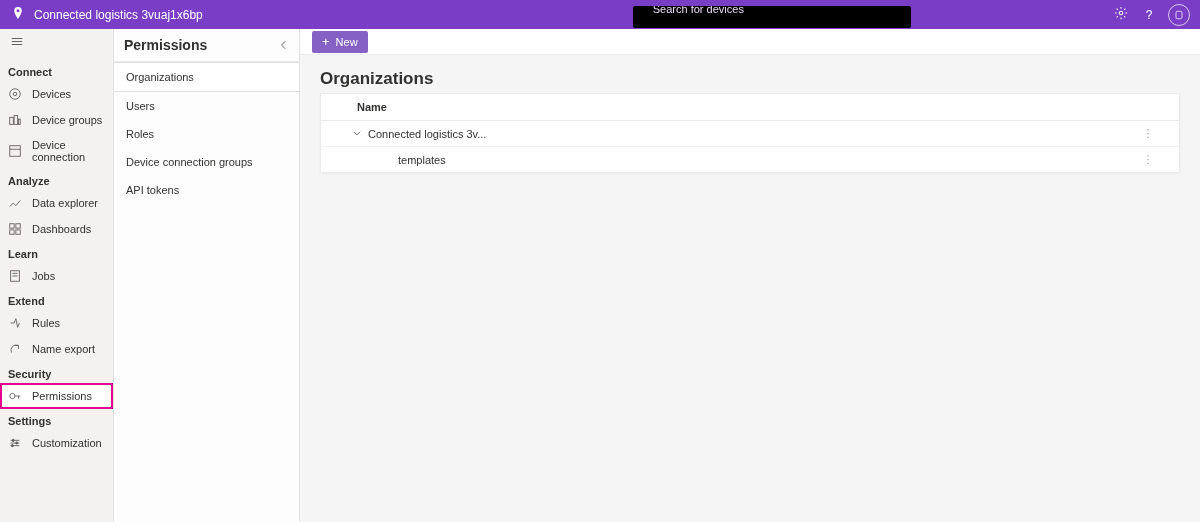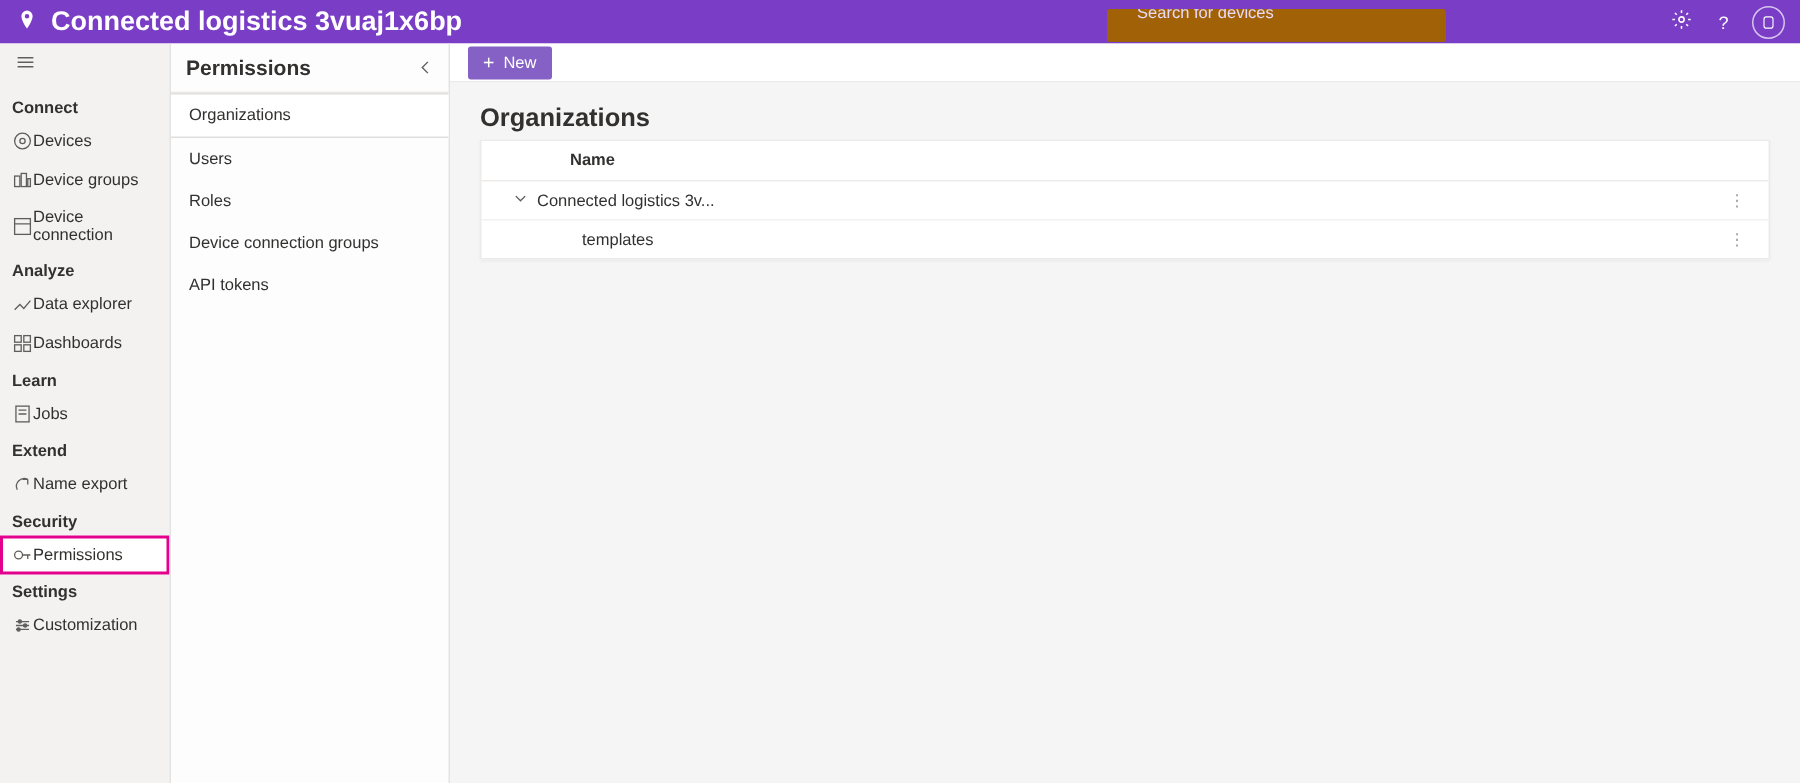--- a/index.html
+++ b/index.html
@@ -1,56 +1,56 @@
 <!DOCTYPE html>
 <html><head>
   <meta charset="utf-8">
   <style>
     * { box-sizing: border-box; margin: 0; padding: 0; }
     body { font-family: 'Segoe UI', Tahoma, sans-serif; font-size: 12px; width: 1200px; height: 522px; overflow: hidden; background: #f5f5f5; }
     .topbar { height: 29px; background: #7a3dc6; display: flex; align-items: center; color: #fff; padding: 0 10px; }
     .topbar .pin { width: 16px; text-align:center; }
-    .topbar .title { font-size: 18px; font-weight: 700; margin-left: 8px; }
+    .topbar .title { font-size: 12px; font-weight: 400; margin-left: 8px; }
     .topbar .search-wrap { flex: 0 0 250px; margin-left: 430px; }
-    .topbar .search-wrap input { width: 226px; height: 22px; background: #a16207; border: none; color: #fff; padding: 0 10px 16px 20px; font-size: 11px; border-radius: 2px; }
+    .topbar .search-wrap input { width: 278px; height: 22px; background: #000000; border: none; color: #fff; padding: 0 10px 16px 20px; font-size: 11px; border-radius: 2px; }
     .topbar .search-wrap input::placeholder { color: #e9dbf8; }
     .topbar .spacer { flex: 1; }
     .topbar .ticon { width: 22px; text-align:center; margin-left:6px; cursor:pointer;}
     .topbar .avatar { width:22px;height:22px;border:1px solid rgba(255,255,255,.7);border-radius:50%;display:flex;align-items:center;justify-content:center;margin-left:8px;}
 
     .layout { display: flex; height: calc(100% - 29px); }
     .sidebar { width: 114px; background: #f4f2f0; border-right: 1px solid #e3e3e3; padding-top: 4px; overflow:hidden;}
     .sidebar .hamb { padding: 4px 10px 8px; }
     .side-sec { padding: 6px 8px 3px; font-size: 11px; font-weight: 600; color: #323130; }
-    .side-item { display: flex; align-items: center; padding: 6px 8px; font-size: 11px; color: #323130; cursor:pointer; }
+    .side-item { display: flex; align-items: center; padding: 6px 8px; font-size: 11px; color: #323130; cursor:pointer; gap:10px;}
     .side-item.highlight { background:#fff; outline: 2px solid #e3008c; outline-offset:-2px;}
     .sicon { width:14px; display:inline-flex; align-items:center; justify-content:center; color:#605e5c;}
     .sicon svg{width:14px;height:14px;}
 
     .panel2 { width: 186px; background: #fdfdfd; border-right: 1px solid #e3e3e3; }
     .p2-head { display:flex; align-items:center; justify-content:space-between; padding: 8px 10px; font-size: 14px; font-weight:600; color:#323130; border-bottom: 1px solid #edebe9;}
     .p2-head .chevl { cursor:pointer; color:#605e5c;}
     .p2-item { padding: 8px 12px; font-size: 11px; color:#323130; cursor:pointer;}
     .p2-item.active { background:#fff; border-bottom: 1px solid #e1dfdd; border-top:1px solid #e1dfdd;}
 
     .main { flex:1; display:flex; flex-direction:column; }
     .cmdbar { height: 26px; background:#fff; border-bottom:1px solid #edebe9; display:flex; align-items:center; padding: 0 12px;}
     .btn-new { background:#8661c5; color:#fff; border:none; height:22px; padding:0 10px; display:flex; align-items:center; gap:6px; font-size:11px; cursor:pointer; border-radius:2px;}
     .btn-new span.ic { font-size:13px; line-height:1;}
     .content { padding: 14px 20px; overflow:auto;}
     .ptitle { font-size: 17px; font-weight:600; color:#323130; margin-bottom: 4px;}
     .pdesc { font-size: 11px; color:#605e5c; margin-bottom: 12px;}
     .pdesc a{ color:#6264a7; text-decoration:none; }
     .extarr { font-size:10px; display:inline-block;}
     .table { background:#fff; border: 1px solid #edebe9; box-shadow: 0 1px 2px rgba(0,0,0,.05);}
-    .table-head { display:flex; padding: 7px 0; border-bottom:1px solid #edebe9; font-size:11px; font-weight:600; color:#323130;gap:23px;}
+    .table-head { display:flex; padding: 7px 0; border-bottom:1px solid #edebe9; font-size:11px; font-weight:600; color:#323130;}
     .col-exp{width:36px;}
     .col-name{flex:1; padding-left:0;}
     .col-act{width:40px; text-align:center; color:#a19f9d; cursor:pointer;}
-    .table-row{display:flex; align-items:flex-end; padding:6px 1px; border-bottom:1px solid #f3f2f1; font-size:11px; color:#323130;}
+    .table-row{display:flex; align-items:flex-end; padding:6px 11px; border-bottom:1px solid #f3f2f1; font-size:11px; color:#323130;}
     .table-row:last-child{border-bottom:none;}
     .rexp{width:36px; text-align:right; padding-right:6px; color:#605e5c; cursor:pointer;}
     .rname{flex:1;}
     .child .rname{padding-left:30px;}
   </style>
 </head>
 <body>
 
 <div class="topbar">
   <span class="pin">
@@ -142,20 +142,28 @@
       <span class="sicon">
           <svg viewBox="0 0 16 16" fill="none" stroke="currentColor">
             <rect x="3" y="2" width="10" height="12"></rect>
             <path d="M5 5h6M5 8h6"></path>
           </svg>
         </span>
       <span>Jobs</span>
     </div>
 
     <div class="side-sec">Extend</div>
+    <div class="side-item">
+      <span class="sicon">
+          <svg viewBox="0 0 16 16" fill="none" stroke="currentColor">
+            <path d="M3 8h4l2-5 2 10 2-5h0"></path>
+          </svg>
+        </span>
+      <span>Rules</span>
+    </div>
     <div class="side-item">
       <span class="sicon">
           <svg viewBox="0 0 16 16" fill="none" stroke="currentColor">
             <path d="M4 12a6 6 0 018-8M12 4h-4M12 4v4"></path>
           </svg>
         </span>
       <span>Name export</span>
     </div>
 
     <div class="side-sec">Security</div>

